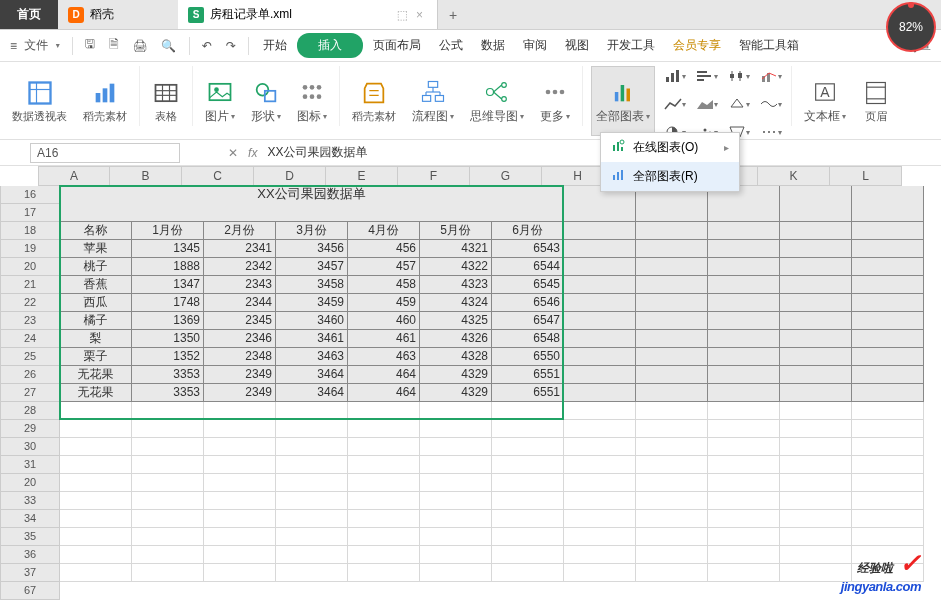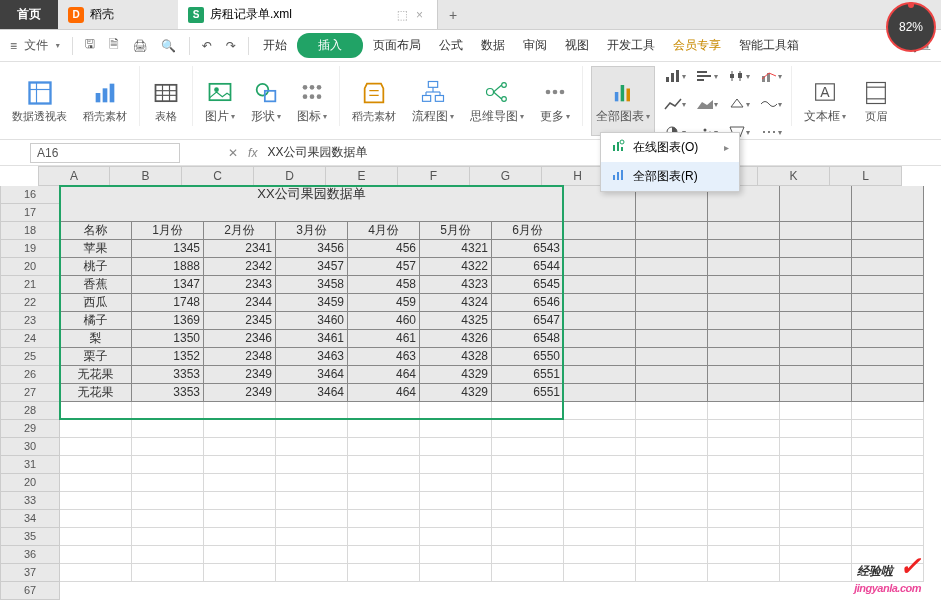--- a/index.html
+++ b/index.html
@@ -65,21 +65,21 @@
   .data-region .cell { background: #e9e9e9; border-right: 1px solid #888; border-bottom: 1px solid #888; }
   .title-cell { text-align: center; font-size: 13px; }
   .num { text-align: right; }
   .txt { text-align: center; }
   .sel-border { position: absolute; border: 2px solid #21a366; pointer-events: none; }
 
   
   .watermark { position: absolute; right: 20px; bottom: 10px; text-align: right; font-style: italic; font-weight: bold; }
   .watermark .l1 { font-size: 22px; color: #333; }
   .watermark .l1 .chk { color: #e22; font-size: 26px; }
-  .watermark .l2 { font-size: 11px; color: #ec4899; letter-spacing: -0.5px; }
+  .watermark .l2 { font-size: 13px; color: #1d4ed8; letter-spacing: -0.5px; }
 
   .caret { font-size: 8px; color: #777; }
 </style>
 </head>
 <body>
 
 <div class="tab-bar">
   <div class="tab home">
       <span>首页</span>
     </div>

